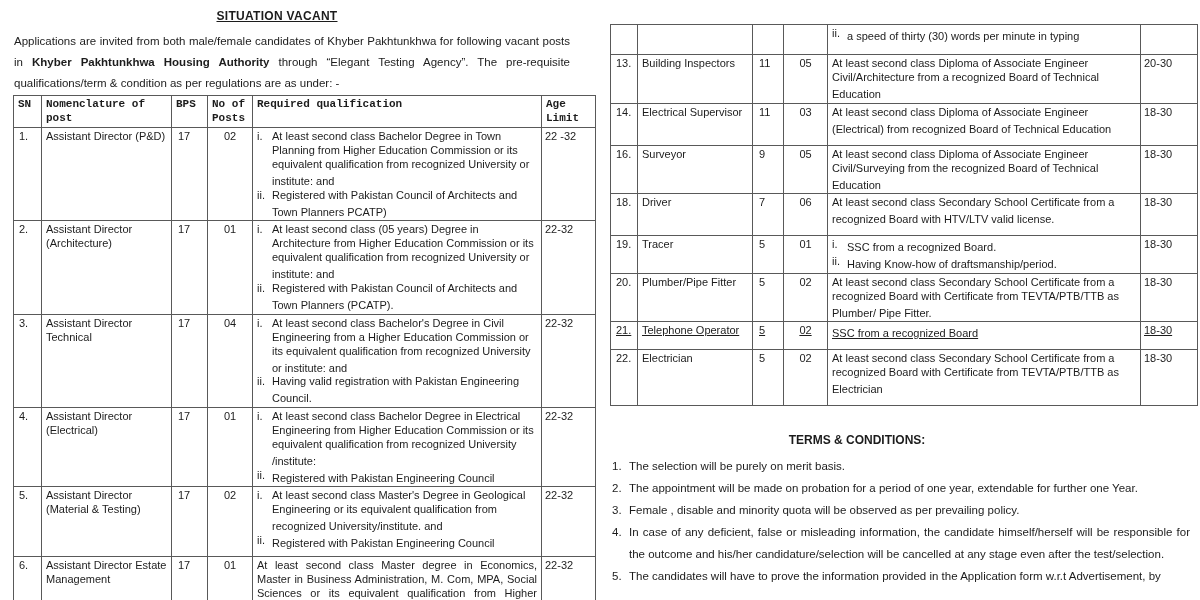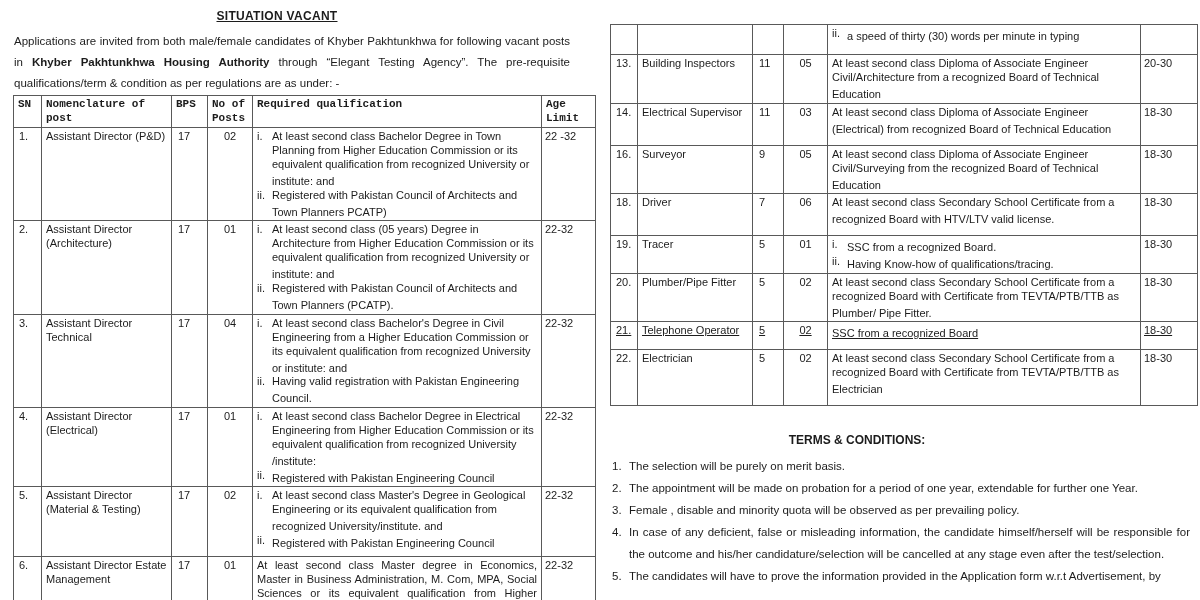--- a/index.html
+++ b/index.html
@@ -350,21 +350,21 @@
           <td class="cell-qual">
             <div>
 
                 <div class="qline">
                   <span class="qm">i.</span>
                   <span class="qt"><span>SSC from a recognized Board.</span><sup class="sup"></sup><span></span></span>
                 </div>
 
                 <div class="qline">
                   <span class="qm">ii.</span>
-                  <span class="qt"><span>Having Know-how of qualifications/tracing.</span><sup class="sup"></sup><span></span></span>
+                  <span class="qt"><span>Having Know-how of draftsmanship/period.</span><sup class="sup"></sup><span></span></span>
                 </div>
               </div>
           </td>
           <td class="cell-age">18-30</td>
         </tr>
 
         <tr>
           <td class="cell-sn">20.</td>
           <td class="cell-post">Plumber/Pipe Fitter</td>
           <td class="cell-bps">5</td>

